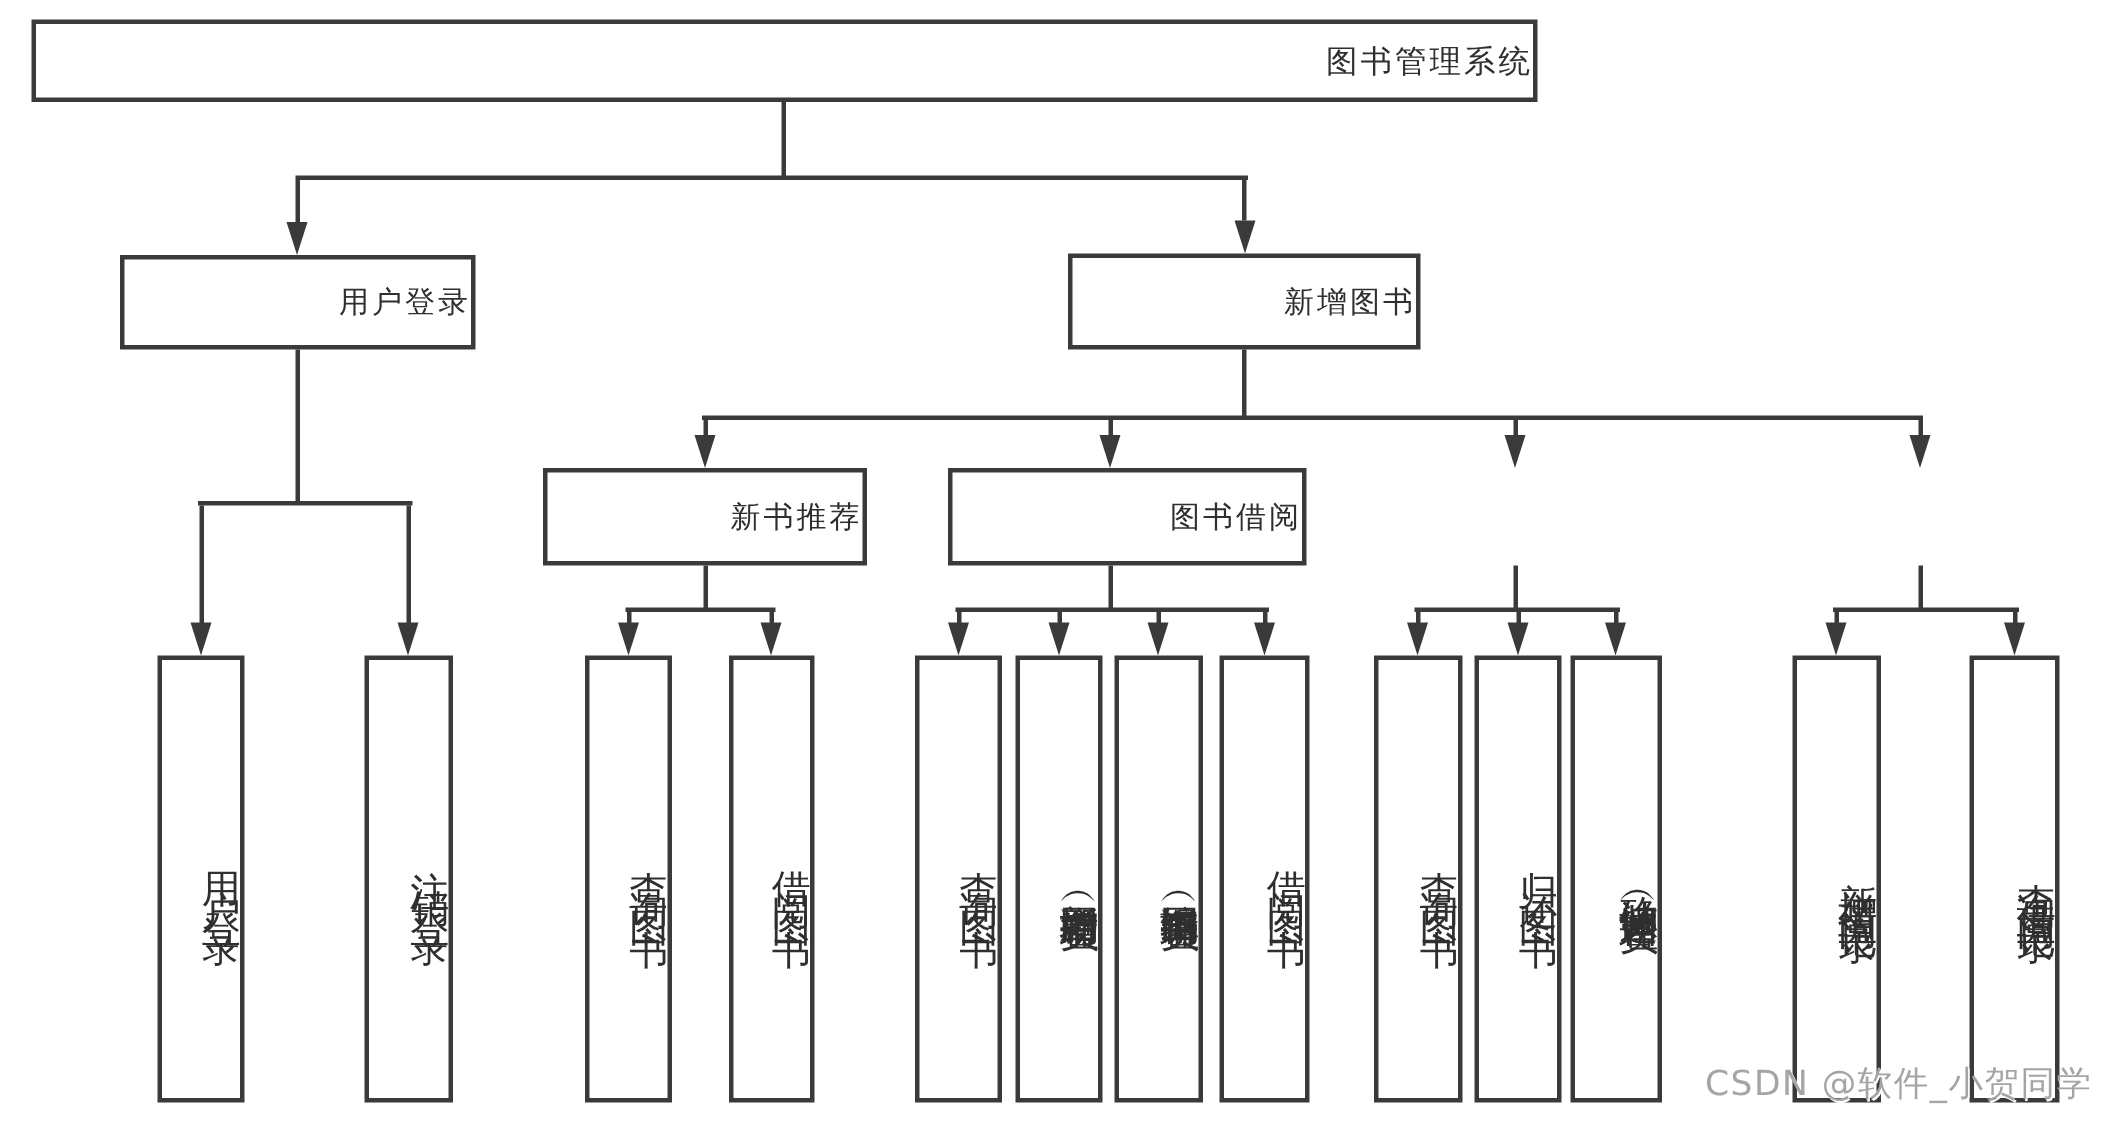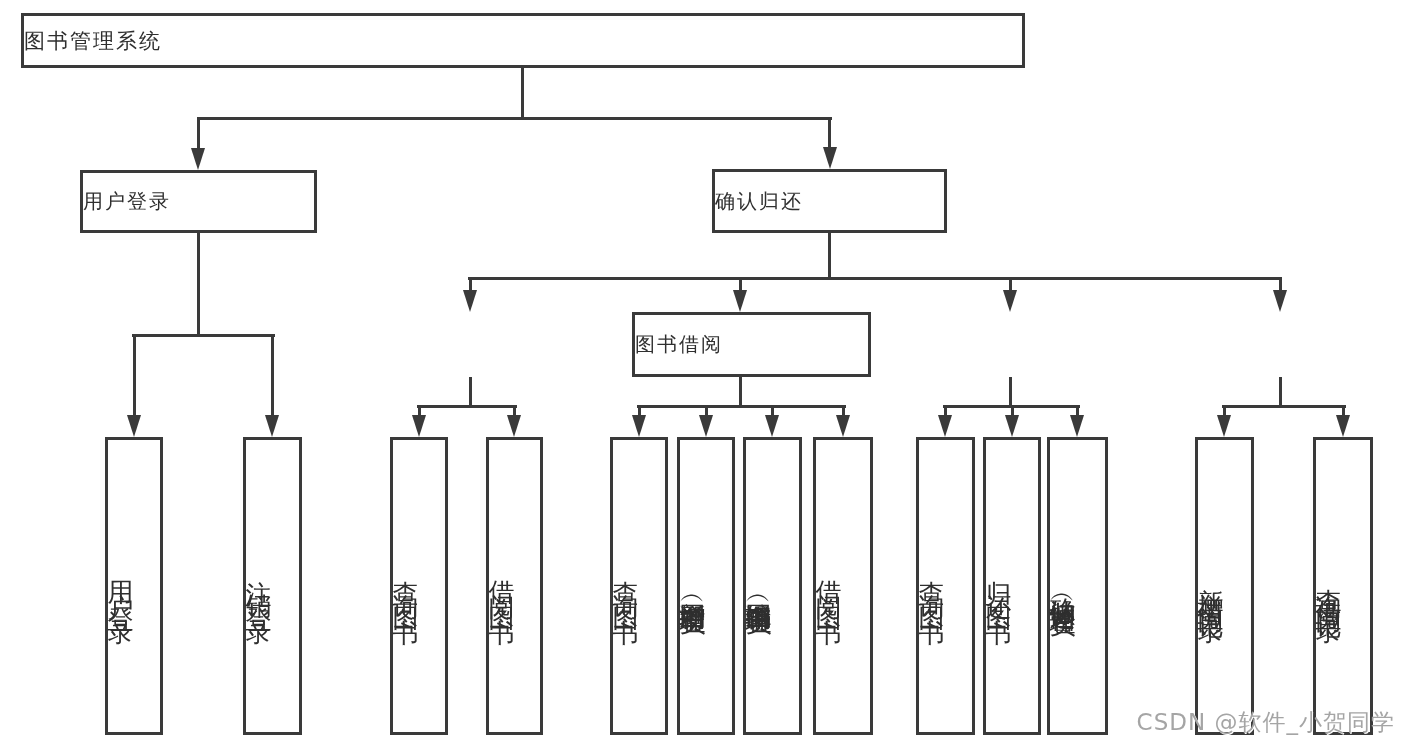--- a/index.html
+++ b/index.html
@@ -11,21 +11,21 @@
     color:var(--text,#2f2f2f);
     overflow:hidden;
   }
   .box{
     position:absolute;
     box-sizing:border-box;
     border:3px solid var(--line,#3a3a3a);
     background:#fff;
     display:flex;
     align-items:center;
-    justify-content:flex-start;
+    justify-content:flex-end;
     text-align:center;
   }
   .box.h{font-size:20px;letter-spacing:2px;}
   .box.title{font-size:21px;}
   .box.v{font-size:26px;}
   .box.v span{
     writing-mode:vertical-rl;
     text-orientation:mixed;
     line-height:1;
     white-space:nowrap;
@@ -66,41 +66,44 @@
   <div class="ln" style="left:197px;top:117px;width:635px;height:3px"></div>
   <div class="ln" style="left:197px;top:120px;width:3px;height:28px"></div>
   <div class="arrow" style="left:191px;top:148px"></div>
   <div class="ln" style="left:828px;top:120px;width:3px;height:27px"></div>
   <div class="arrow" style="left:823px;top:147px"></div>
 
   <div class="box h" style="left:80px;top:170px;width:237px;height:63px">
     <span>用户登录</span>
   </div>
   <div class="box h" style="left:712px;top:169px;width:235px;height:64px">
-    <span>确认归还</span>
+    <span>新增图书</span>
   </div>
 
   <div class="ln" style="left:197px;top:233px;width:3px;height:102px"></div>
   <div class="ln" style="left:132px;top:334px;width:143px;height:3px"></div>
   <div class="ln" style="left:133px;top:337px;width:3px;height:80px"></div>
   <div class="arrow" style="left:127px;top:415px"></div>
   <div class="ln" style="left:271px;top:337px;width:3px;height:80px"></div>
   <div class="arrow" style="left:265px;top:415px"></div>
 
   <div class="ln" style="left:828px;top:233px;width:3px;height:45px"></div>
   <div class="ln" style="left:468px;top:277px;width:814px;height:3px"></div>
   <div class="ln" style="left:469px;top:280px;width:3px;height:12px"></div>
   <div class="arrow" style="left:463px;top:290px"></div>
   <div class="ln" style="left:739px;top:280px;width:3px;height:12px"></div>
   <div class="arrow" style="left:733px;top:290px"></div>
   <div class="ln" style="left:1009px;top:280px;width:3px;height:12px"></div>
   <div class="arrow" style="left:1003px;top:290px"></div>
   <div class="ln" style="left:1279px;top:280px;width:3px;height:12px"></div>
   <div class="arrow" style="left:1273px;top:290px"></div>
 
+  <div class="box h" style="left:362px;top:312px;width:216px;height:65px">
+    <span>新书推荐</span>
+  </div>
   <div class="box h" style="left:632px;top:312px;width:239px;height:65px">
     <span>图书借阅</span>
   </div>
 
   <div class="ln" style="left:469px;top:377px;width:3px;height:29px"></div>
   <div class="ln" style="left:417px;top:405px;width:100px;height:3px"></div>
   <div class="ln" style="left:418px;top:408px;width:3px;height:9px"></div>
   <div class="arrow" style="left:412px;top:415px"></div>
   <div class="ln" style="left:513px;top:408px;width:3px;height:9px"></div>
   <div class="arrow" style="left:507px;top:415px"></div>

